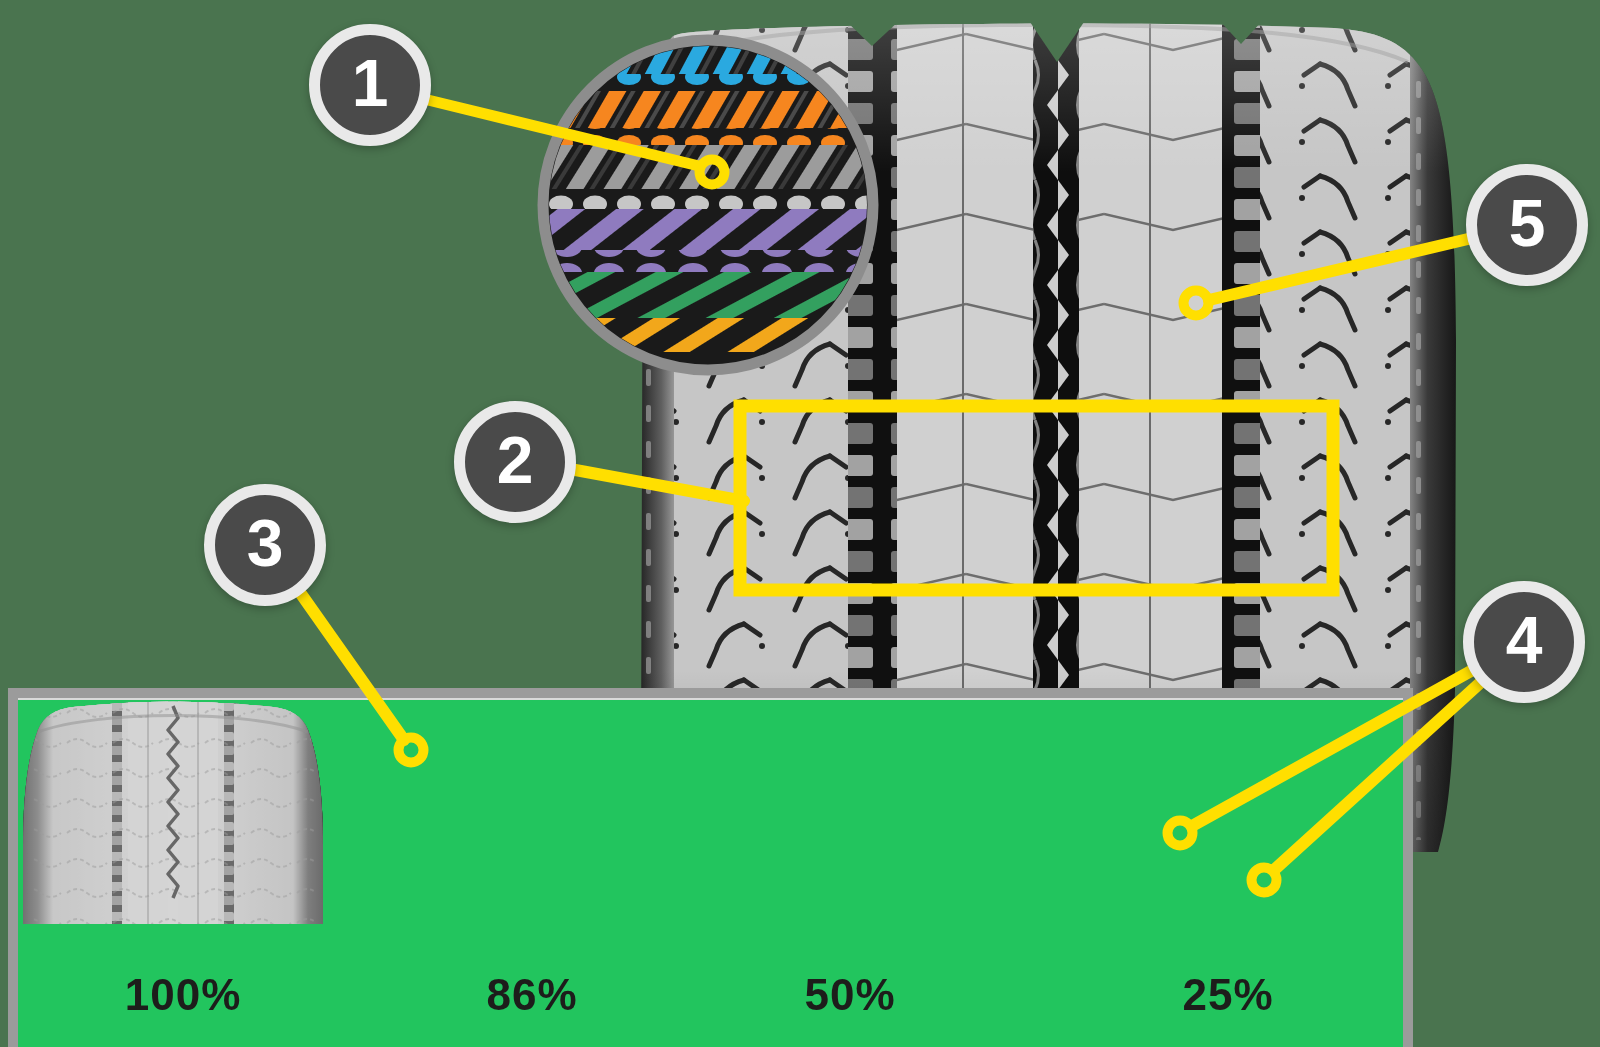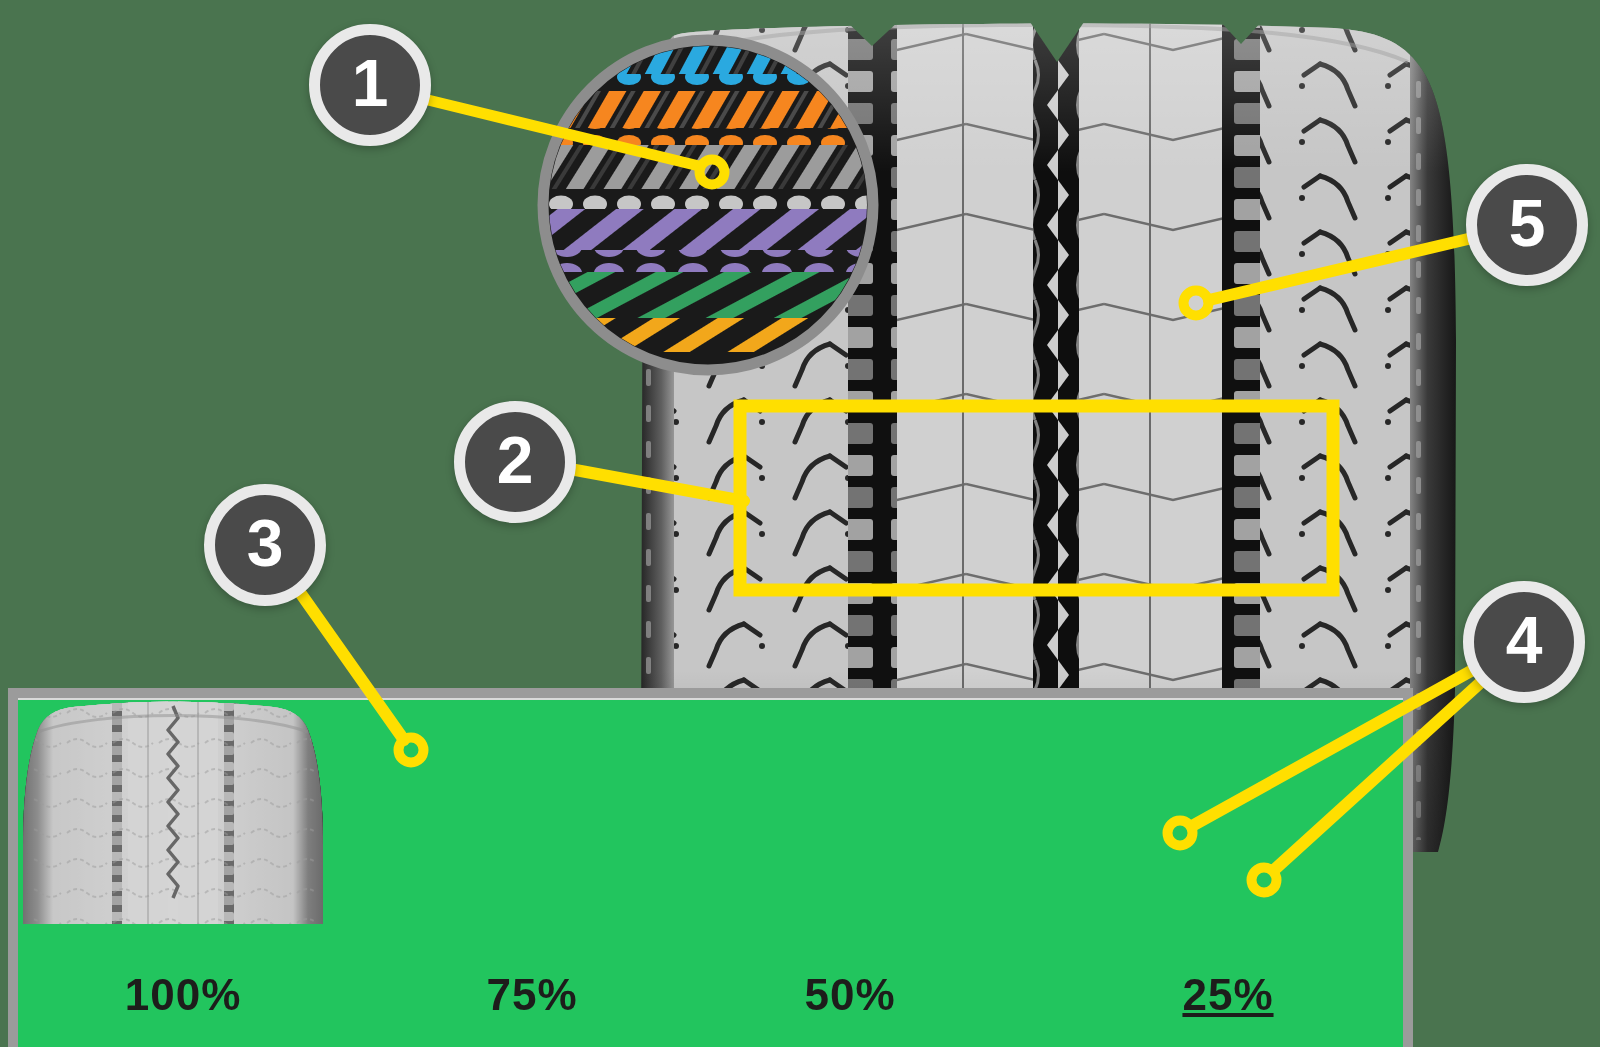--- a/index.html
+++ b/index.html
@@ -14,21 +14,21 @@
     position:absolute;left:8px;top:688px;width:1405px;height:394px;
     background:#22c55e;border:10px solid #9b9b9b;box-sizing:border-box;
     z-index:10;box-shadow:inset 0 2px 0 #d9d9d9;
   }
   .wear-figure{position:absolute;top:34px;width:310px;height:226px;}
   .wf-0{left:10px;} .wf-1{left:359px;} .wf-2{left:707px;} .wf-3{left:1055px;}
   .wear-label{
     position:absolute;top:272px;width:310px;text-align:center;
     font-size:44px;font-weight:700;color:#1d1d1b;letter-spacing:1px;
   }
-  .wl-0{left:10px;} .wl-1{left:359px;} .wl-2{left:677px;} .wl-3{left:1055px;text-decoration:underline;}
+  .wl-0{left:10px;} .wl-1{left:359px;} .wl-2{left:677px;} .wl-3{left:1055px;}
   
   #annotations{z-index:20;pointer-events:none;}
   
   .badge{
     position:absolute;width:100px;height:100px;border-radius:50%;
     background:#4a4a4a;border:11px solid #e9e9e9;box-sizing:content-box;
     display:flex;align-items:center;justify-content:center;
     color:#ffffff;font-size:66px;font-weight:700;z-index:30;
     box-shadow:0 3px 8px rgba(0,0,0,.25);line-height:1;
   }
@@ -280,21 +280,21 @@
         <rect x="14" y="0" width="282" height="226" fill="url(#wavyS)" opacity="0.5"></rect>
         <line x1="130" y1="0" x2="130" y2="226" stroke="#707070" stroke-width="1.5" opacity="0.7"></line>
         <line x1="180" y1="0" x2="180" y2="226" stroke="#707070" stroke-width="1.5" opacity="0.7"></line>
         <path d="M155,8 l5,12 l-10,12 l10,12 l-10,12 l10,12 l-10,12 l10,12 l-10,12 l10,12 l-10,12 l10,12 l-10,12 l10,12 l-10,12 l10,12 l-5,12" fill="none" stroke="#101010" stroke-width="3.5" stroke-linejoin="round"></path>
         <rect x="0" y="0" width="310" height="226" fill="#d2d2d2" opacity="0.45"></rect>
         <path d="M20,34 C80,12 230,12 290,34" fill="none" stroke="#909090" stroke-width="3" opacity="0.5"></path>
       </g>
     </svg>
 
     <div class="wear-label wl-0">100%</div>
-    <div class="wear-label wl-1">75%</div>
+    <div class="wear-label wl-1">86%</div>
     <div class="wear-label wl-2">50%</div>
     <div class="wear-label wl-3">25%</div>
   </div>
 
   <svg id="annotations" width="1600" height="1047" viewBox="0 0 1600 1047">
     <g fill="none" stroke-linecap="round" stroke="#ffdf00">
       <line x1="428" y1="100" x2="699" y2="166" stroke-width="11"></line>
       <circle cx="712" cy="172" r="12.5" stroke-width="10"></circle>
       <rect x="740" y="406" width="593" height="184" stroke-width="13"></rect>
       <line x1="570" y1="469" x2="744" y2="501" stroke-width="12"></line>

